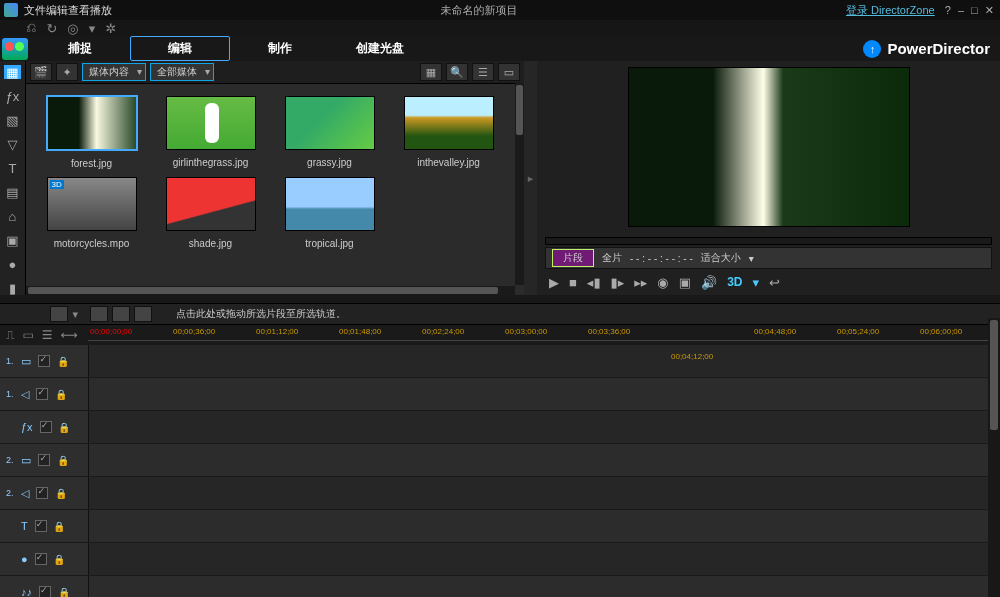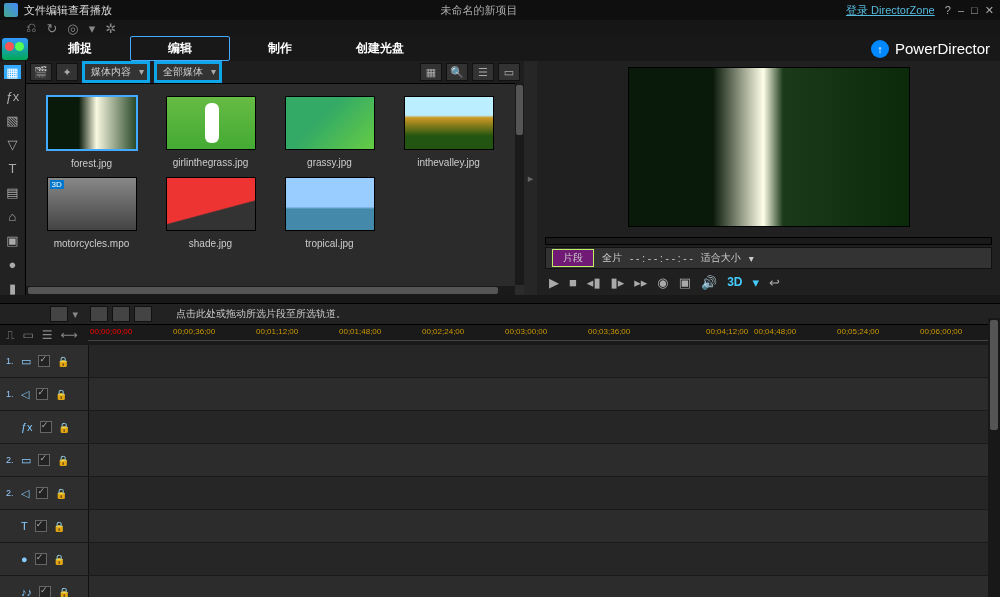--- a/index.html
+++ b/index.html
@@ -14,28 +14,28 @@
 .tool1{height:16px;background:#161616;display:flex;align-items:center;padding-left:26px;gap:10px}
 .tool1 span{color:#888;font-size:13px}
 .mainrow{height:25px;background:#181818;display:flex;align-items:center}
 .logo{width:26px;height:22px;margin:0 2px;background:linear-gradient(#39f,#0a5);border-radius:3px;position:relative}
 .logo:before{content:"";position:absolute;left:3px;top:4px;width:9px;height:9px;border-radius:50%;background:#f55;box-shadow:10px 0 0 #5f5}
 .tabs{display:flex;flex:1}
 .tab{width:100px;text-align:center;line-height:25px;color:#ffffff;font-weight:bold;font-size:12px}
 .tab.active{border:1px solid #4af;border-radius:2px;line-height:23px;color:#fff;width:98px}
 .brand{display:flex;align-items:center;gap:6px;padding-right:10px}
 .brand .bicon{width:18px;height:18px;border-radius:50%;background:#08f;color:#fff;text-align:center;line-height:18px;font-weight:bold}
-.brand .bname{color:#fff;font-size:15px;font-weight:normal}
+.brand .bname{color:#fff;font-size:15px;font-weight:bold}
 .midrow{display:flex;height:234px}
 .sidelt{width:25px;background:#222;display:flex;flex-direction:column;align-items:center;padding-top:4px;gap:10px;border-right:1px solid #000}
 .sidelt div{width:17px;height:14px;color:#aaa;text-align:center;font-size:13px}
 .libpane{width:498px;background:#2b2b2b;display:flex;flex-direction:column;position:relative}
 .libbar{height:22px;background:#1e1e1e;display:flex;align-items:center;gap:4px;padding:0 4px;border-bottom:1px solid #000}
 .libbar .lb-btn{width:20px;height:16px;background:#333;border:1px solid #111;display:flex;align-items:center;justify-content:center;font-size:11px;color:#aaa}
-.lb-dd{height:16px;background:#333;border:3px solid #0ea5e9;padding:0 16px 0 6px;line-height:16px;color:#ccc;position:relative;font-size:10px}
+.lb-dd{height:16px;background:#333;border:1px solid #0ea5e9;padding:0 16px 0 6px;line-height:16px;color:#ccc;position:relative;font-size:10px}
 .lb-dd:after{content:"▾";position:absolute;right:3px;color:#aaa}
 .thumbs{flex:1;display:flex;flex-wrap:wrap;align-content:flex-start;padding:10px 0 0 6px;overflow:hidden}
 .thumb{width:115px;margin:2px 2px 6px 2px;text-align:center}
 .thumb .img{width:88px;height:52px;margin:0 auto;border:1px solid #000;position:relative}
 .thumb.sel .img{border:2px solid #4af;margin-top:-1px}
 .thumb .cap{margin-top:7px;color:#ccc;font-size:10px}
 .th-forest{background:linear-gradient(to right,#0a1a0a 35%,#f8f8e0 55%,#2a4a2a)}
 .th-girl{background:linear-gradient(#6b4,#4a3);position:relative}
 .th-girl:before{content:"";position:absolute;left:38px;top:6px;width:14px;height:40px;background:#fff;border-radius:6px}
 .th-grass{background:linear-gradient(135deg,#3a6 40%,#6c4)}
@@ -242,21 +242,21 @@
     <span>⟷</span>
   </div>
   <div class="ruler-r" id="ruler-r">
       <div class="tick tick0" style="left: 2px;">00;00;00;00</div>
       <div class="tick" style="left: 85px;">00;00;36;00</div>
       <div class="tick" style="left: 168px;">00;01;12;00</div>
       <div class="tick" style="left: 251px;">00;01;48;00</div>
       <div class="tick" style="left: 334px;">00;02;24;00</div>
       <div class="tick" style="left: 417px;">00;03;00;00</div>
       <div class="tick" style="left: 500px;">00;03;36;00</div>
-      <div class="tick" style="left: 618px;">00;04;12;00</div>
+      <div class="tick" style="left: 583px; margin-top: 25px;">00;04;12;00</div>
       <div class="tick" style="left: 666px;">00;04;48;00</div>
       <div class="tick" style="left: 749px;">00;05;24;00</div>
       <div class="tick" style="left: 832px;">00;06;00;00</div>
     </div>
 </div>
 
 <div class="tracks" id="tracks">
     <div class="track">
       <div class="tr-head">
         <span class="tn">1.</span>

